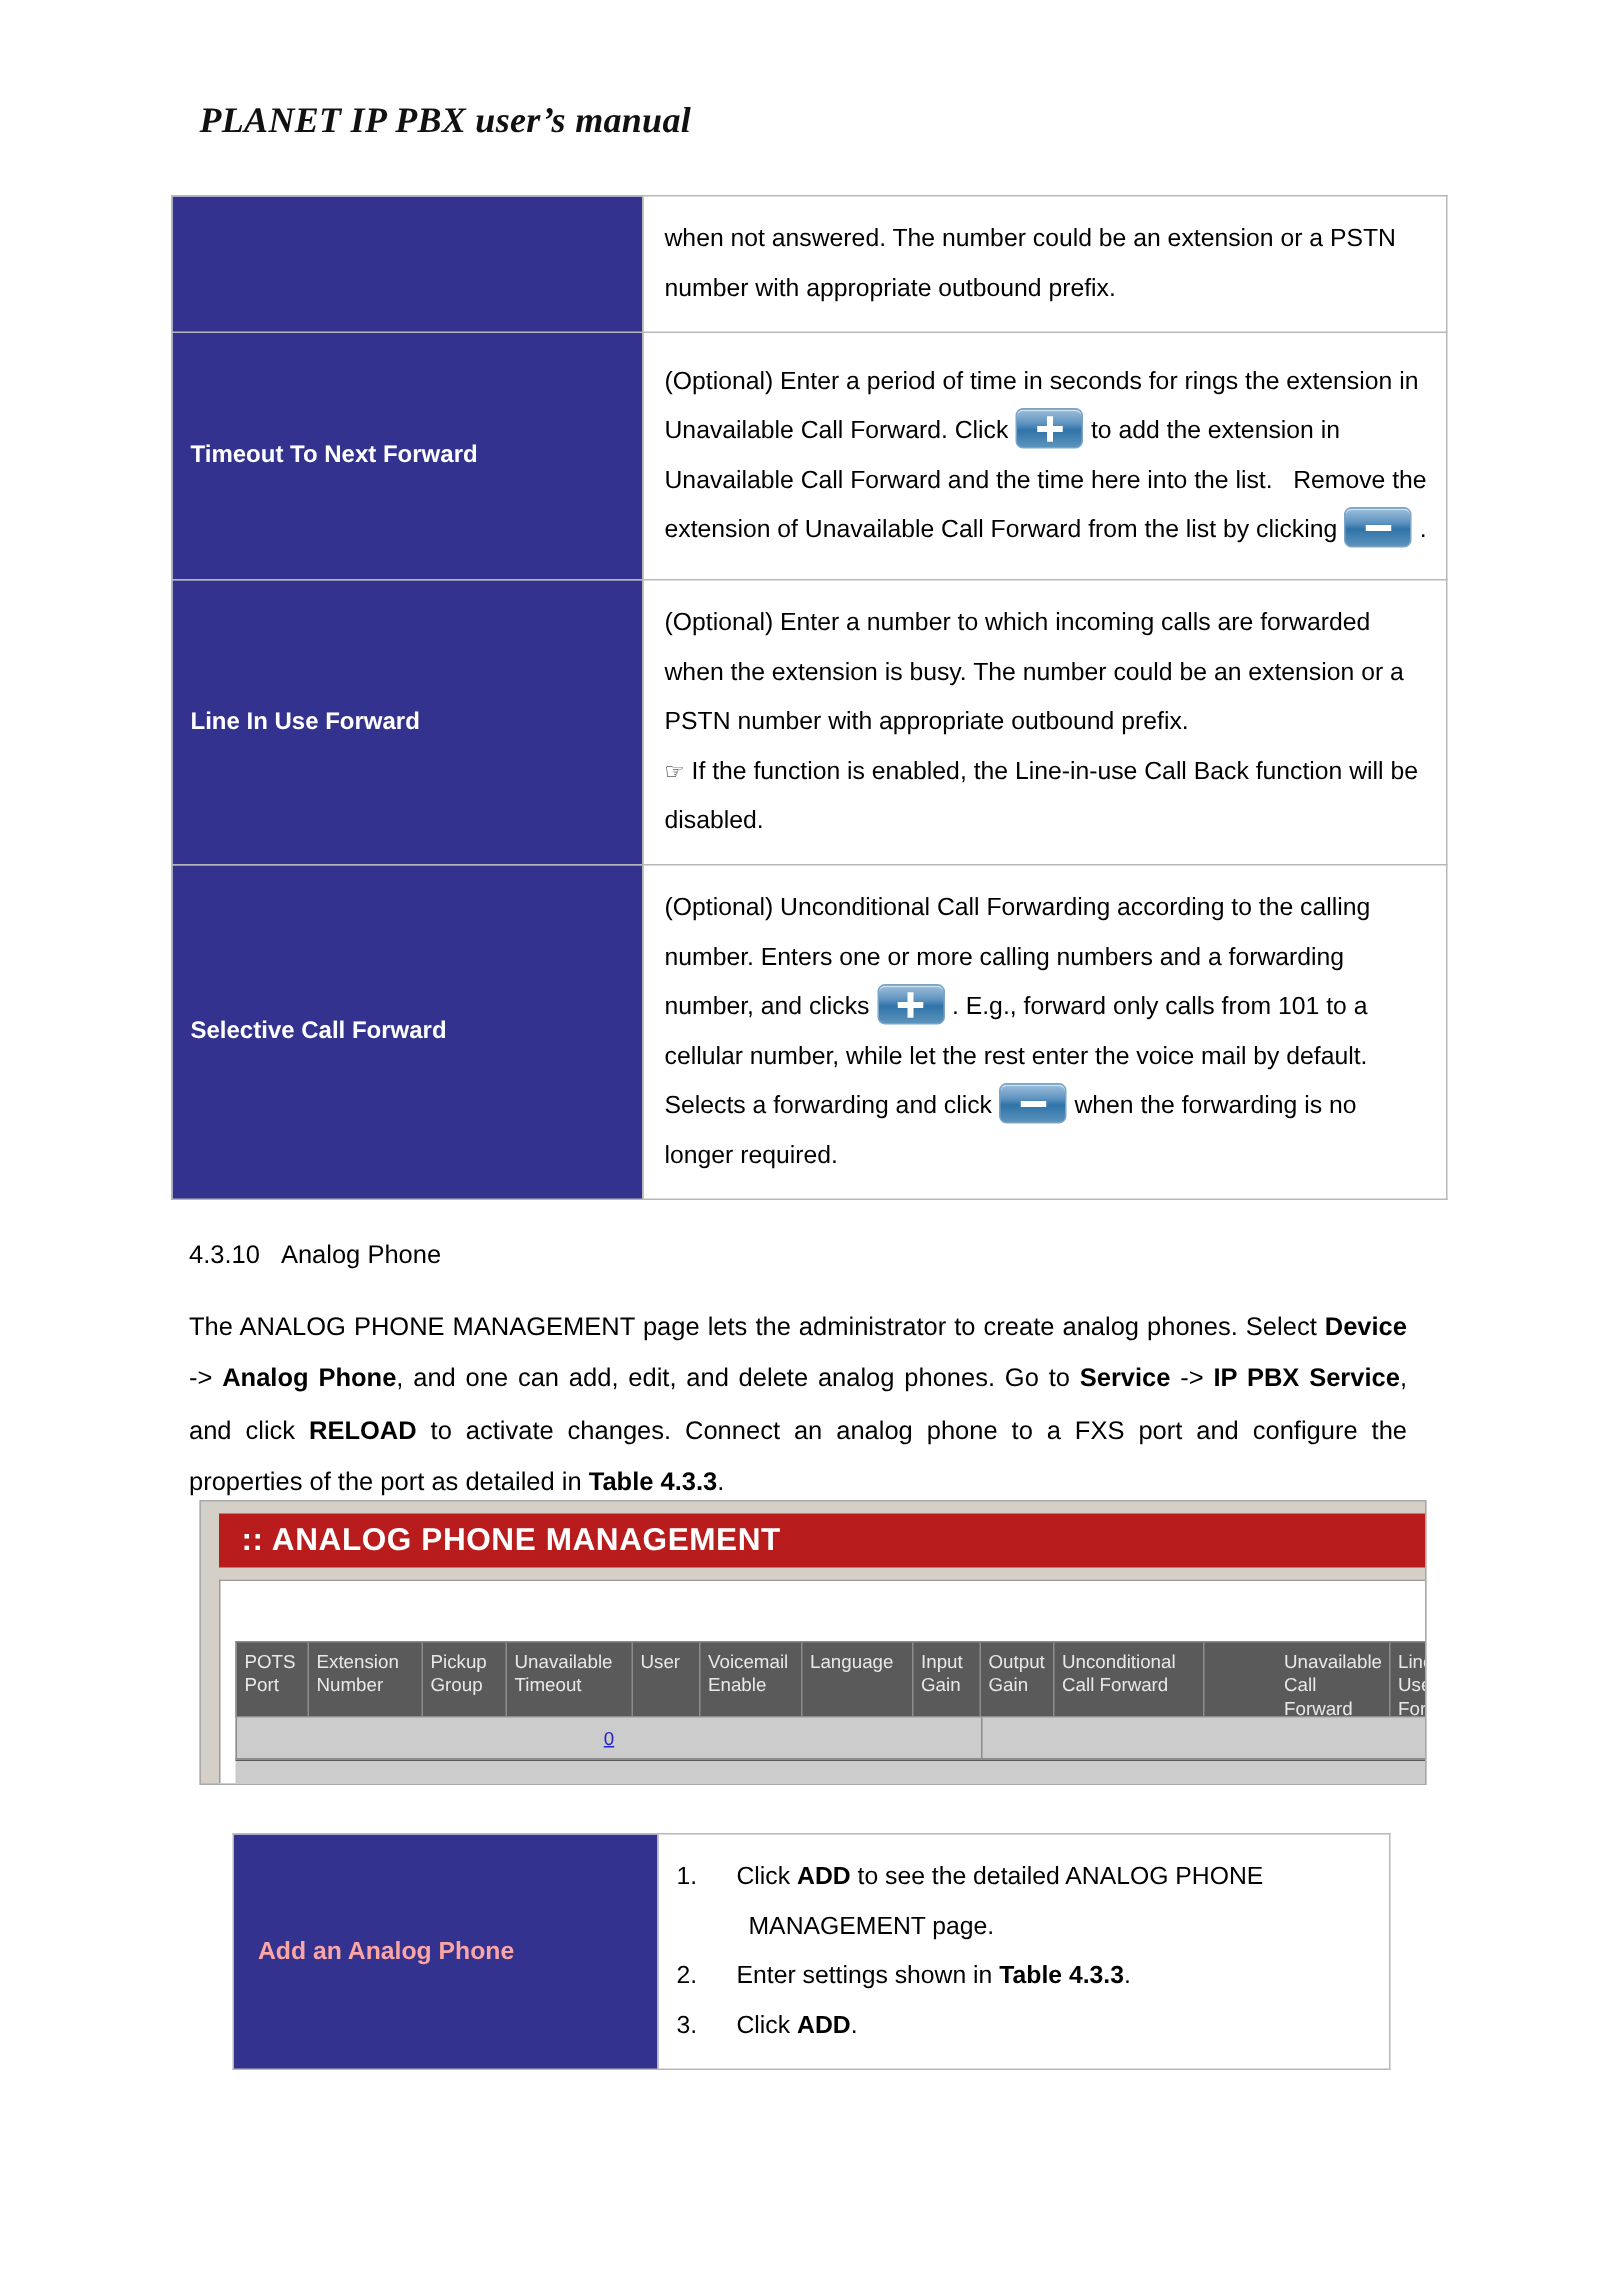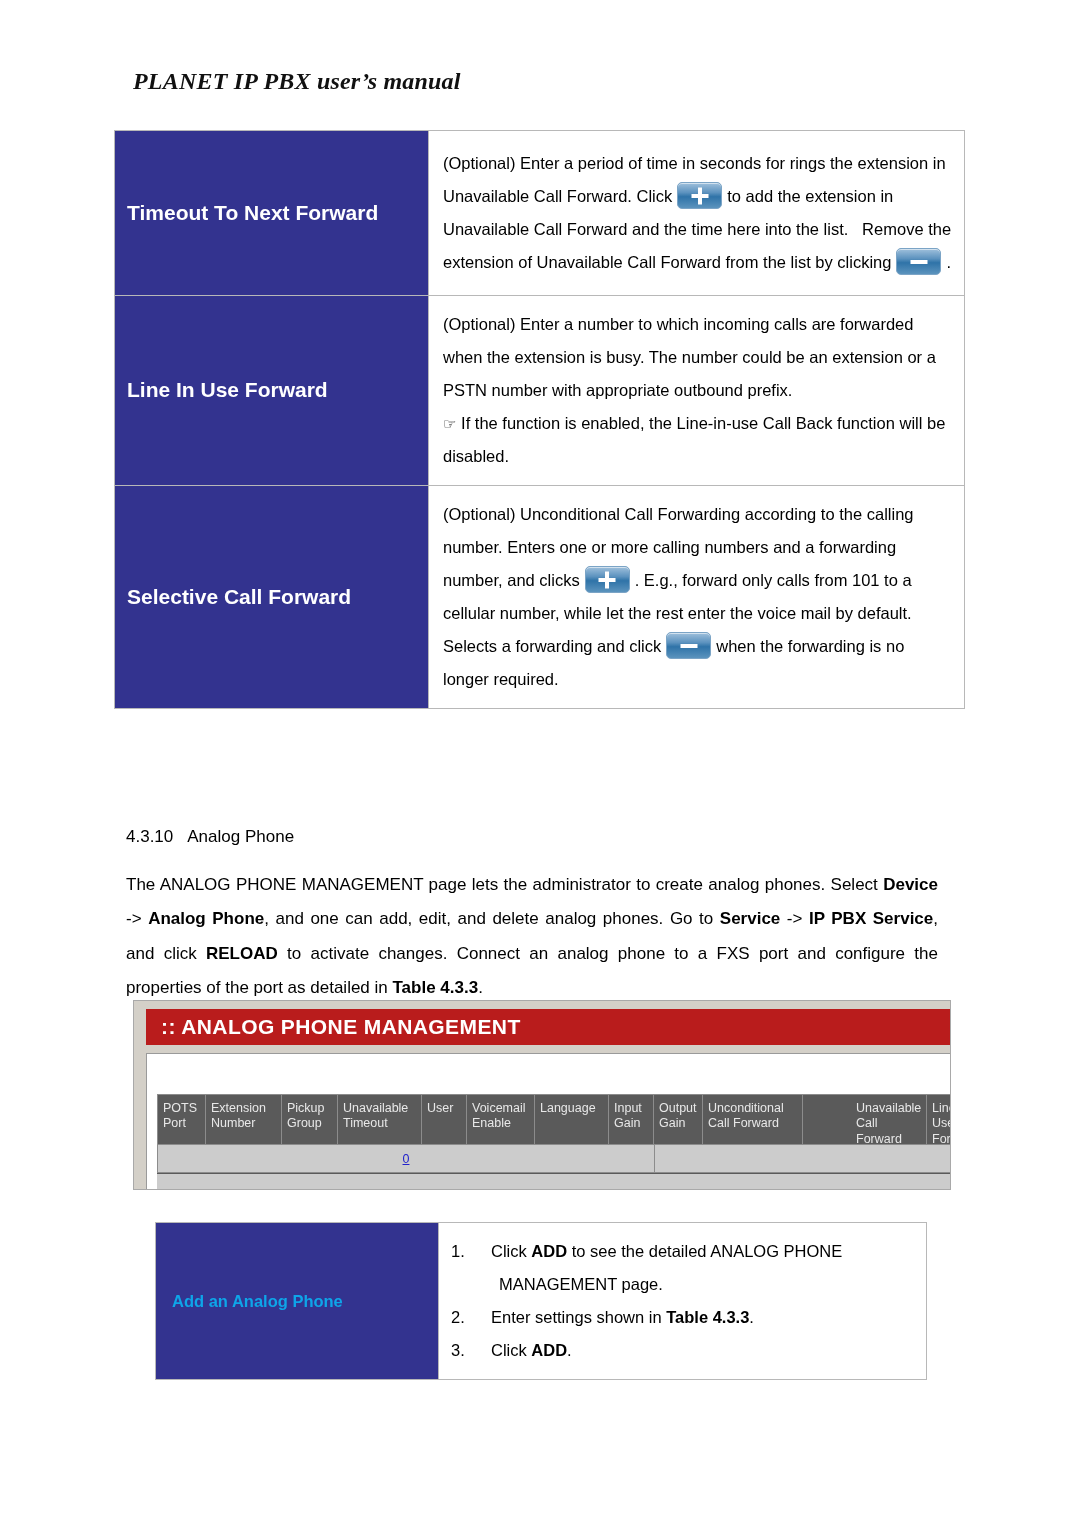--- a/index.html
+++ b/index.html
@@ -41,21 +41,21 @@
   }
   .spec-table td {
     border: 1px solid #b8b8b8;
     vertical-align: middle;
     padding: 0;
   }
   .spec-table td.label {
     background: #33338f;
     color: #ffffff;
     font-weight: bold;
-    font-size: 21px;
+    font-size: 16px;
     width: 289px;
     padding: 10px 12px;
     line-height: 1.62;
   }
   .spec-table td.label .justify-line {
     display: flex;
     justify-content: space-between;
     width: 244px;
   }
   .spec-table td.desc {
@@ -265,21 +265,21 @@
     border-collapse: collapse;
     table-layout: fixed;
   }
   .steps-table td {
     border: 1px solid #b8b8b8;
     padding: 0;
     vertical-align: middle;
   }
   .steps-table td.label {
     background: #33338f;
-    color: #0ea5e9;
+    color: #fca5a5;
     font-weight: bold;
     font-size: 16.5px;
     width: 250px;
     padding: 14px 16px;
   }
   .steps-table td.steps {
     background: #ffffff;
     font-size: 16.5px;
     padding: 12px 10px 12px 4px;
     line-height: 2.0;
@@ -298,20 +298,27 @@
   .step-line .t { flex: 1; }
   .step-cont { padding-left: 56px; }
 </style>
 </head>
 <body>
 
 <div class="doc-header">PLANET IP PBX user’s manual</div>
 
 <table class="spec-table">
   <tbody>
+    <tr>
+      <td class="label"></td>
+      <td class="desc" style="height:60px;">
+        <p>when not answered. The number could be an extension or a PSTN</p>
+        <p>number with appropriate outbound prefix.</p>
+      </td>
+    </tr>
 
     <tr>
       <td class="label">Timeout To Next Forward</td>
       <td class="desc" style="height:140px;">
         <p><span>(Optional) Enter a period of time in seconds for rings the extension in Unavailable Call Forward. Click</span><span class="icon-btn"><span class="bar-h"></span><span class="bar-v"></span></span><span>to add the extension in Unavailable Call Forward and the time here into the list.&nbsp;&nbsp; Remove the extension of Unavailable Call Forward from the list by clicking</span><span class="icon-btn"><span class="bar-h"></span></span><span>.</span></p>
       </td>
     </tr>
 
 
     <tr>

